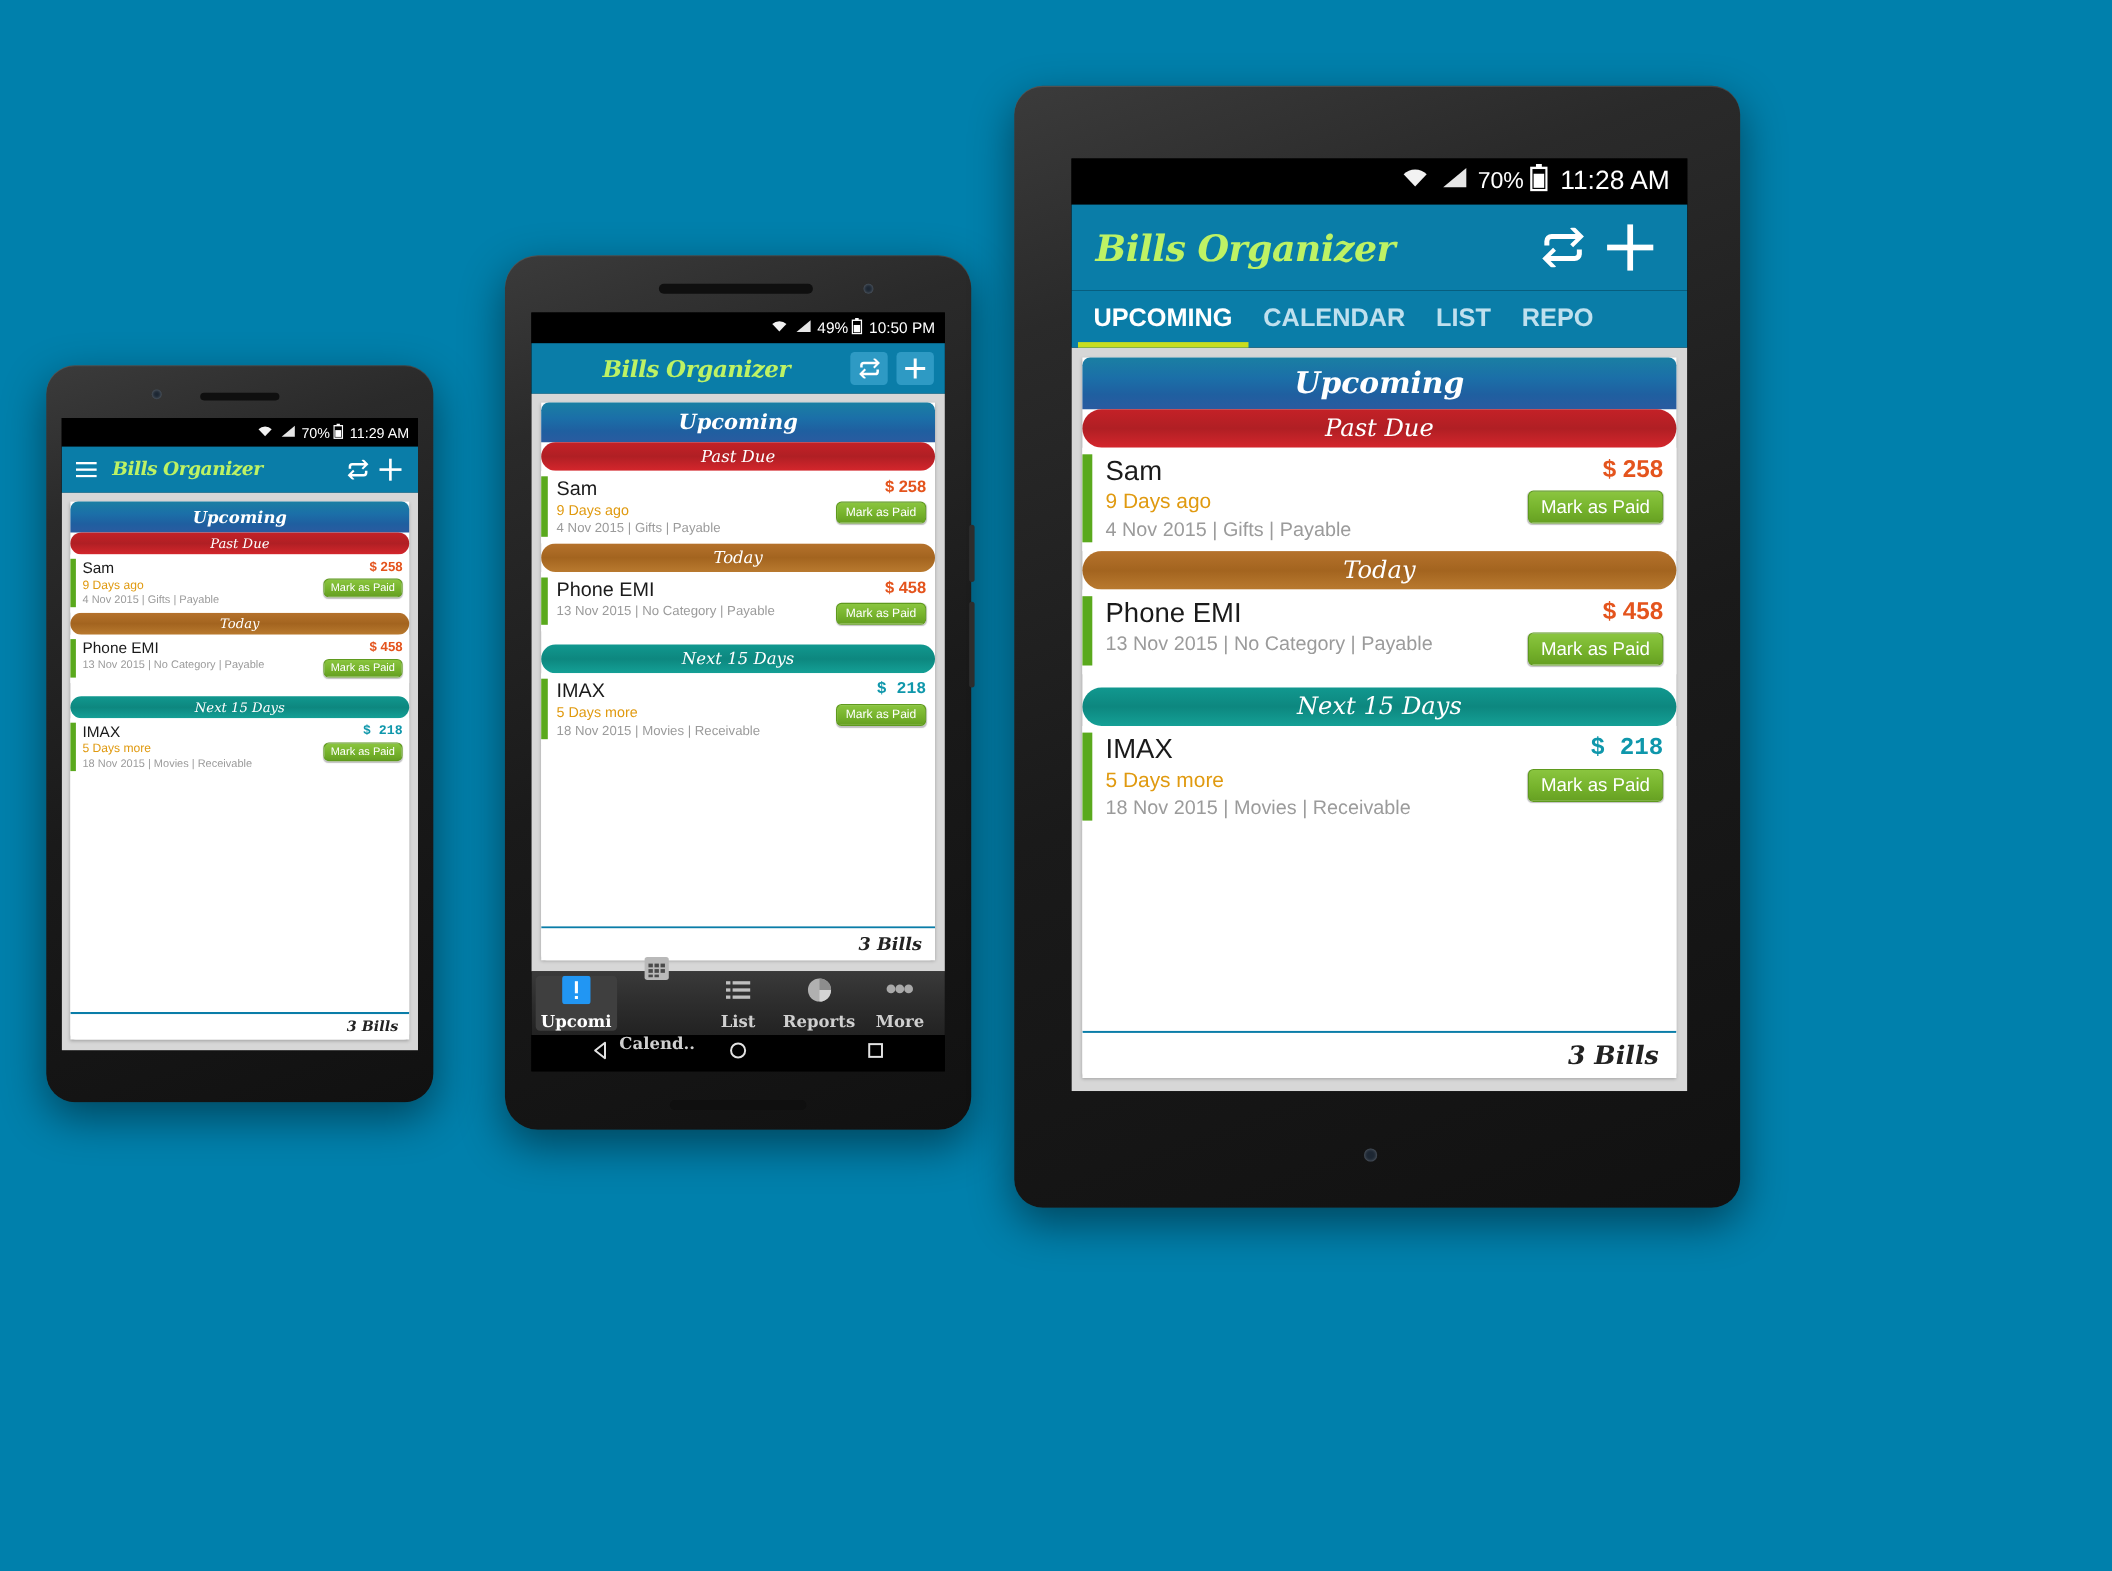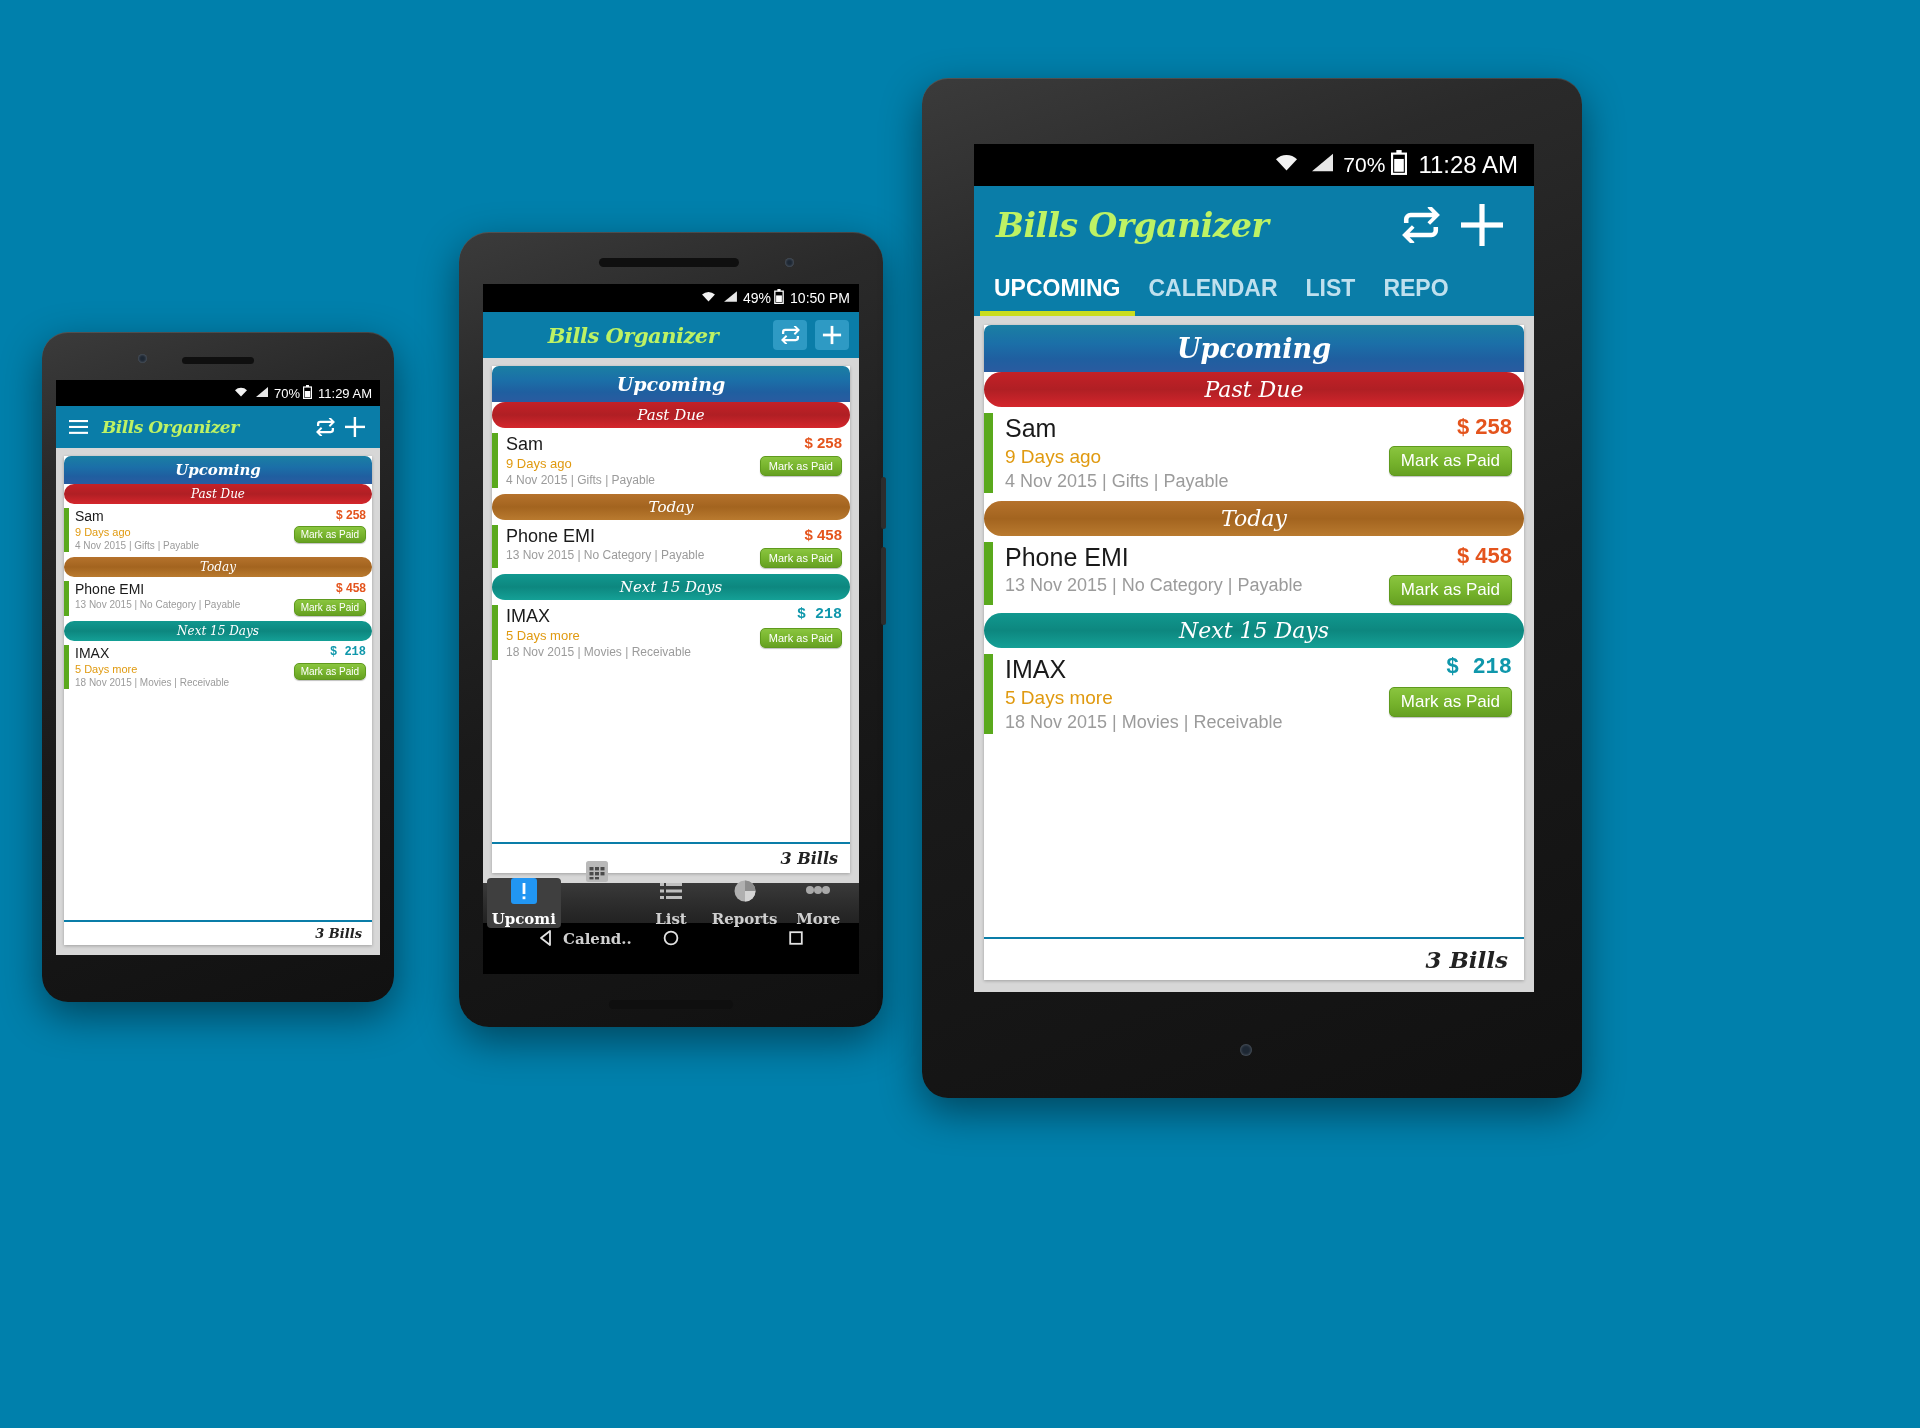--- a/index.html
+++ b/index.html
@@ -56,21 +56,21 @@
   .hdr-upcoming {
     background:linear-gradient(180deg,#1a7fa3 0%,#1b6fa8 40%,#1f5fa0 72%,#2a5ba0 100%);
     color:#fff; text-align:center; font-family:"DejaVu Serif", serif;
     font-style:italic; font-weight:700;
     border-top-left-radius:7px; border-top-right-radius:7px;
   }
   .sec-hdr { color:#fff; text-align:center; font-family:"DejaVu Serif", serif;
              font-style:italic; font-weight:400;border-radius:18px; }
   .sec-pastdue { background:linear-gradient(180deg,#c42127 0%,#b01f24 50%,#d4262c 100%); }
   .sec-today   { background:linear-gradient(180deg,#b5722c 0%,#a3641f 50%,#b97a2f 100%); }
-  .sec-next    { background:linear-gradient(180deg,#11988f 0%,#0d877f 50%,#14a096 100%); }
+  .sec-next    { background:linear-gradient(180deg,#11988f 0%,#0d877f 50%,#14a096 100%);margin-top:12px; }
 
   .bill-row { display:flex; align-items:flex-start; background:#fff; position:relative; }
   .accent { background:#5aa91d; flex:0 0 auto; align-self:stretch; }
   .bill-main { flex:1 1 auto; display:flex; }
   .bill-left { flex:1 1 auto; display:flex; flex-direction:column; }
   .bill-name { color:#1a1a1a; }
   .bill-when { color:#e09a10; }
   .bill-meta { color:#9b9b9b; }
   .bill-right { display:flex; flex-direction:column; align-items:flex-end; }
   .amount { color:#e4541d; font-weight:700; white-space:nowrap; }
@@ -320,21 +320,21 @@
                 <div class="paid-btn" style="font-size:11px; padding:3px 8px; margin-top:4px;">Mark as Paid</div>
               </div>
             </div>
           </div>
 
           <div class="list-fill"></div>
           <div class="card-foot" style="font-size:16px; padding:5px 12px;">3 Bills</div>
         </div>
       </div>
 
-      <div class="bottombar" style="height:40px; padding:4px 4px;">
+      <div class="bottombar" style="height:58px; padding:4px 4px;">
         <div class="btab active" style="height:50px;">
           <span style="margin-bottom:2px;">
             <svg width="26" height="26" viewBox="0 0 26 26">
                 <rect width="26" height="26" rx="3" fill="#2196f3"></rect>
                 <rect x="11.6" y="5" width="2.8" height="11" fill="#fff"></rect>
                 <rect x="11.6" y="18.4" width="2.8" height="2.8" fill="#fff"></rect>
               </svg>
           </span>
           <span class="btab-label" style="font-size:15px;">Upcomi</span>
         </div>

